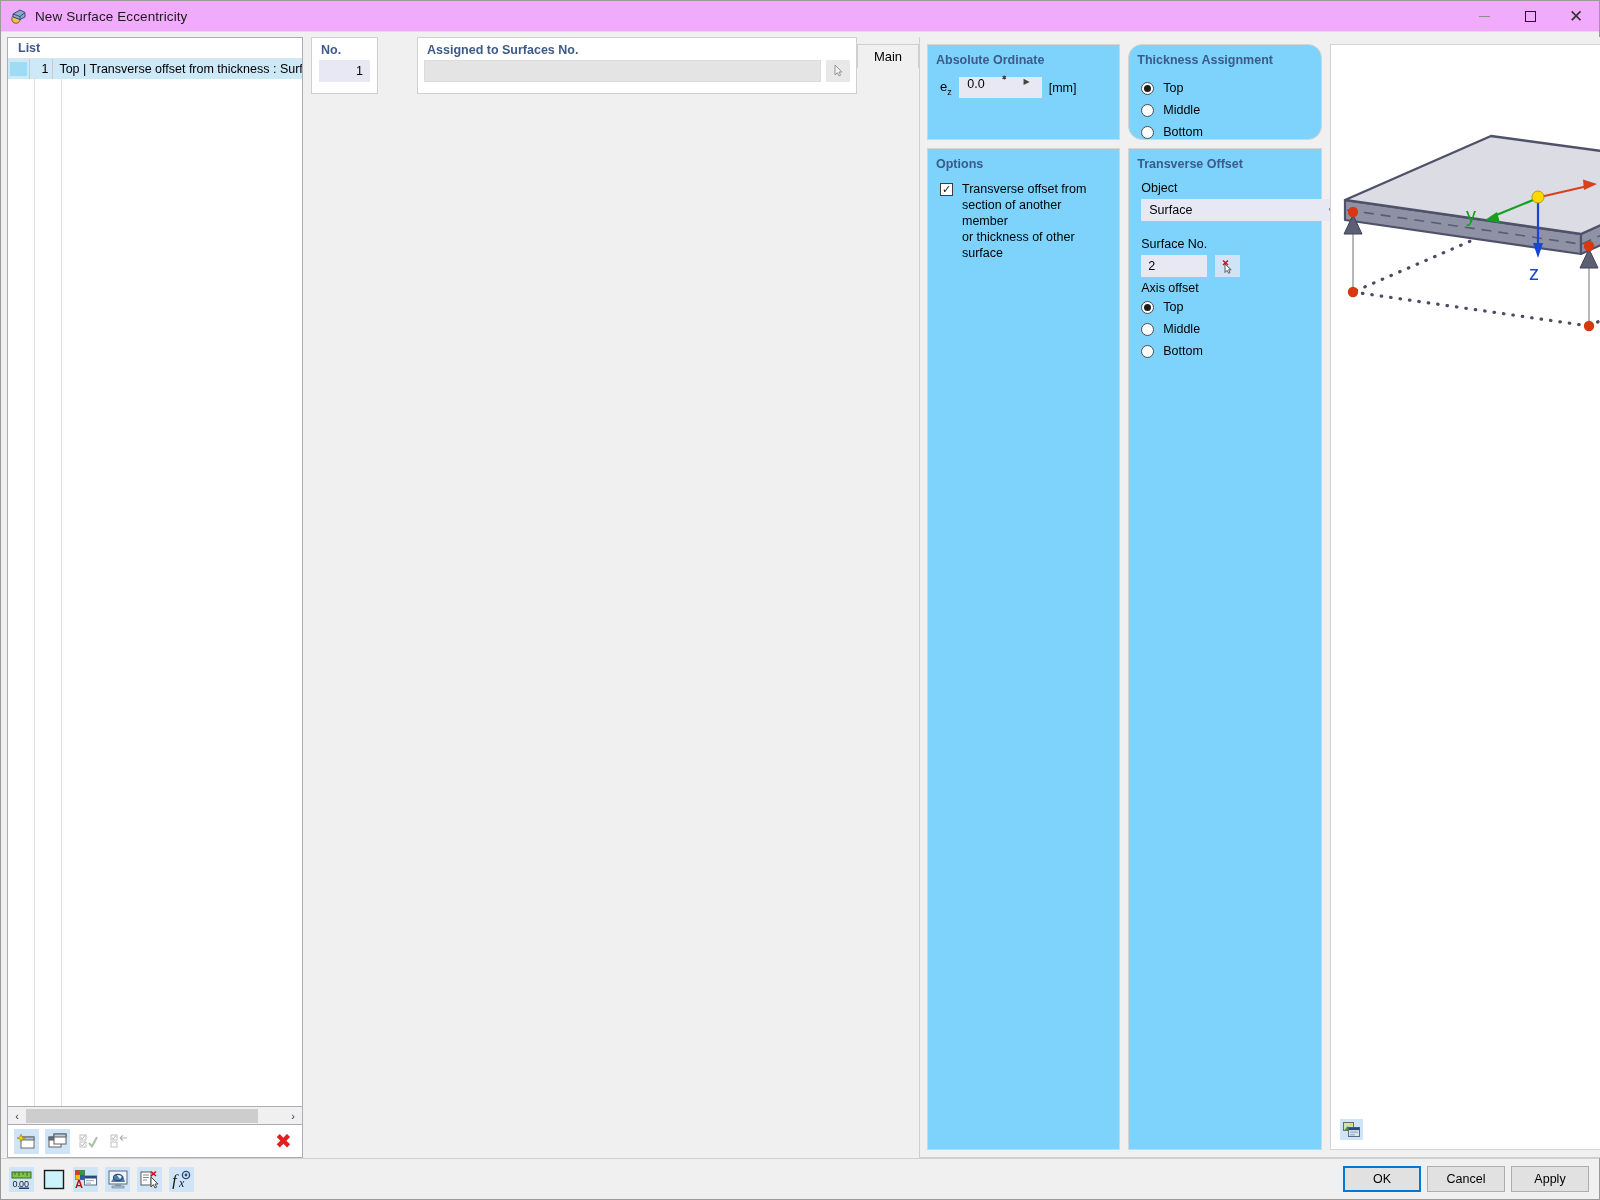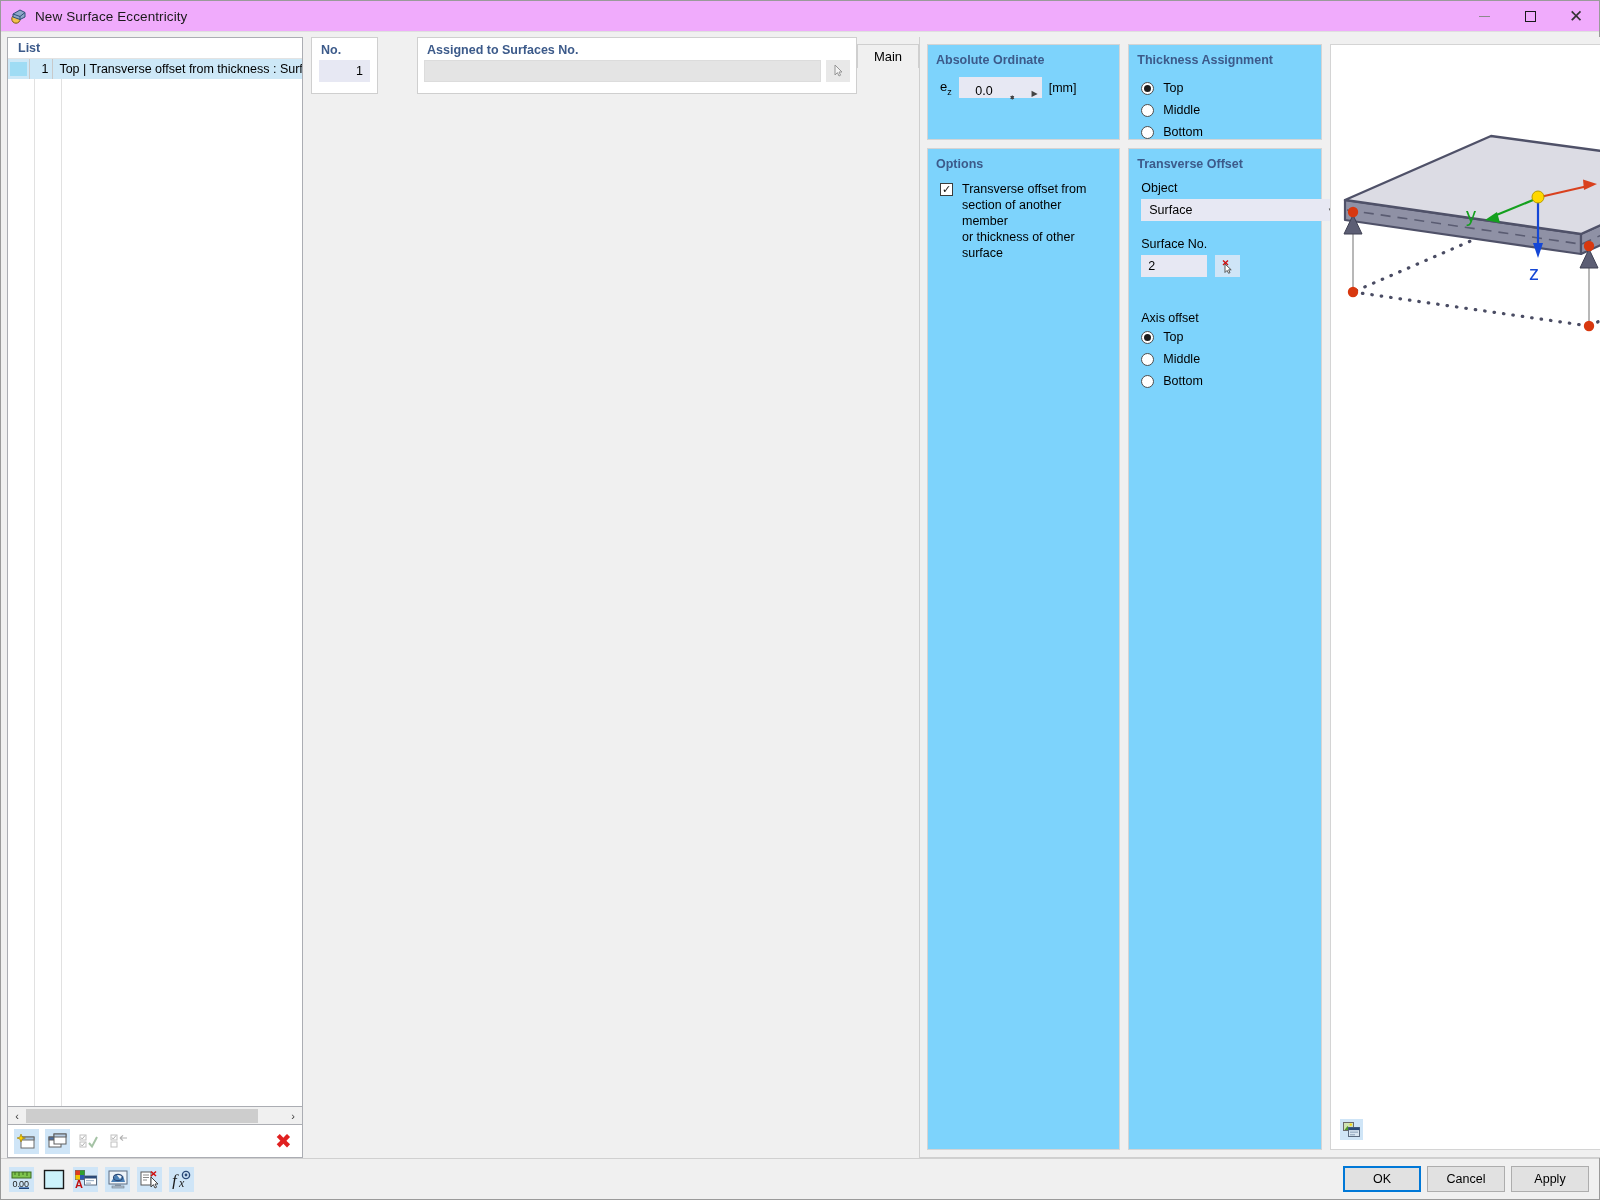--- a/index.html
+++ b/index.html
@@ -148,22 +148,22 @@
     padding: 8px 0 0 0;
   }
   .gbox > .gtitle {
     font-size: 12.5px; font-weight: bold; color: #3c5a8a; padding: 0 0 0 8px; margin-bottom: 10px;
   }
   .gbox .gbody { padding: 0 12px 10px 12px; }
 
   .rowfield { display: flex; align-items: center; gap: 7px; }
   .sub { font-size: 9px; vertical-align: sub; }
   .spin {
-    width: 83px; height: 21px; background: #e7e8f3; display:flex; align-items:flex-end;
-    justify-content: flex-end; padding-right: 4px; font-size: 12.5px; gap:16px;
+    width: 83px; height: 21px; background: #e7e8f3; display:flex; align-items:flex-start;
+    justify-content: flex-end; padding-right: 12px; font-size: 12.5px; gap:16px;
   }
   .spinarrows { display:flex; flex-direction: column; line-height: 0; color: #444; font-size: 7px; gap:1px;}
   .triright { color: #444; font-size: 8px; }
   .unit { font-size: 12.5px; }
 
   .radio { display: flex; align-items: center; gap: 9px; height: 22px; font-size: 12.5px;}
   .rdot {
     width: 13px; height: 13px; border-radius: 50%; border: 1px solid #4d4d4d;
     background: #fff; display: flex; align-items: center; justify-content: center;
   }
@@ -379,21 +379,21 @@
                       <span class="cbtext">
                         <span>Transverse offset from section of another member</span><br>
                         <span>or thickness of other surface</span>
                       </span>
                     </div>
                   </div>
                 </div>
               </div>
 
               <div style="flex:1;display:flex;flex-direction:column;gap:8px;min-width:0;">
-                <div class="gbox" style="height:96px;">
+                <div class="gbox" style="height:96px;border-radius:14px;">
                   <div class="gtitle">Thickness Assignment</div>
                   <div class="gbody" style="padding-top:0;">
                     <div class="radio">
                       <span class="rdot on"></span>
                       <span>Top</span>
                     </div>
                     <div class="radio">
                       <span class="rdot"></span>
                       <span>Middle</span>
                     </div>
@@ -416,21 +416,21 @@
                     <div style="display:flex;align-items:center;gap:8px;">
                       <span class="numin">2</span>
                       <span class="sqbtn" style="width:25px;height:22px;">
                         <svg width="16" height="15" viewBox="0 0 16 15">
                           <path d="M3 1.5 L8 6" stroke="#d01010" stroke-width="1.4" fill="none"></path>
                           <path d="M8 1.5 L3 6" stroke="#d01010" stroke-width="1.4" fill="none"></path>
                           <path d="M5 5 L5 13.5 L7.1 11.4 L8.6 14.3 L10 13.6 L8.6 10.8 L11.2 10.8 Z" fill="#fff" stroke="#555"></path>
                         </svg>
                       </span>
                     </div>
-                    <div class="flabel" style="margin-top:34px;margin-bottom:1px;">Axis offset</div>
+                    <div class="flabel" style="margin-top:4px;margin-bottom:1px;">Axis offset</div>
                     <div class="radio">
                       <span class="rdot on"></span>
                       <span>Top</span>
                     </div>
                     <div class="radio">
                       <span class="rdot"></span>
                       <span>Middle</span>
                     </div>
                     <div class="radio">
                       <span class="rdot"></span>

